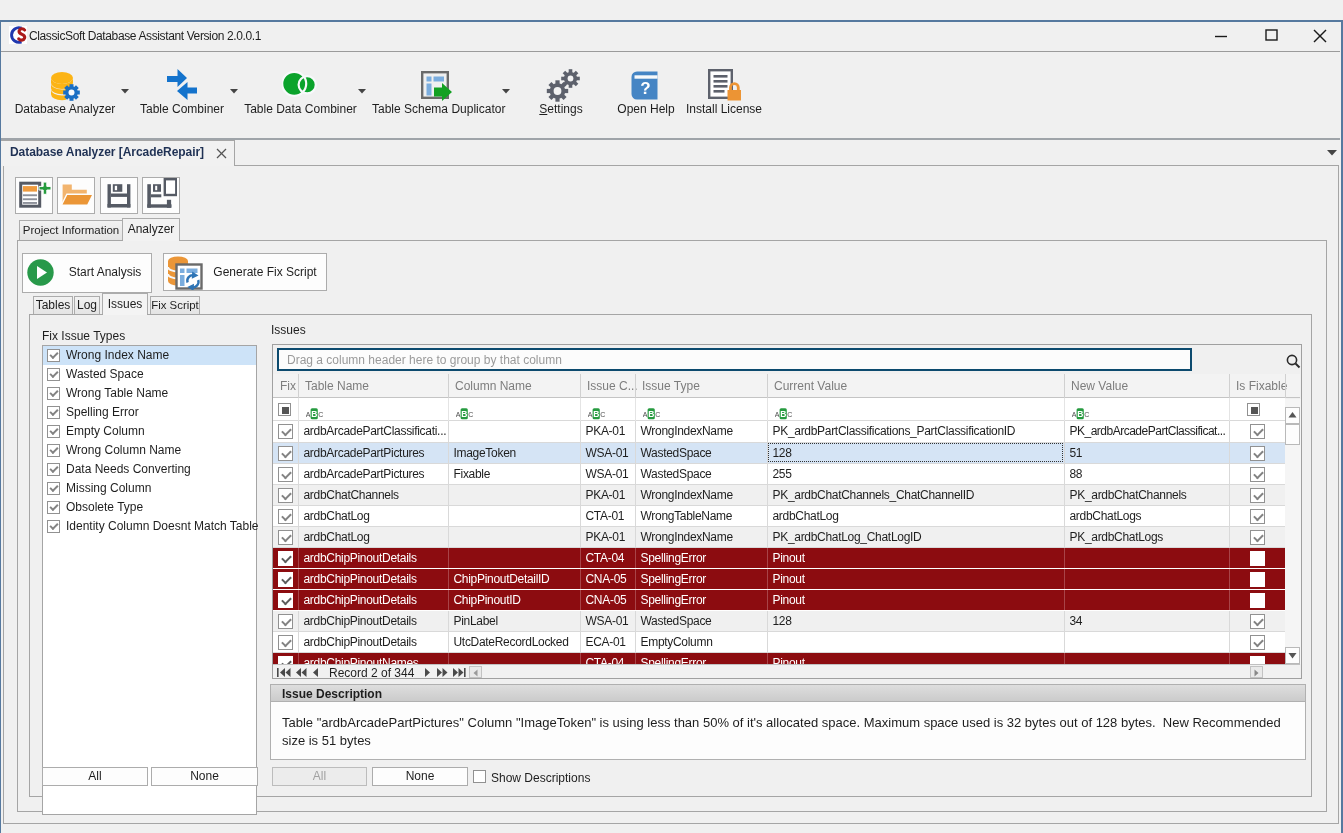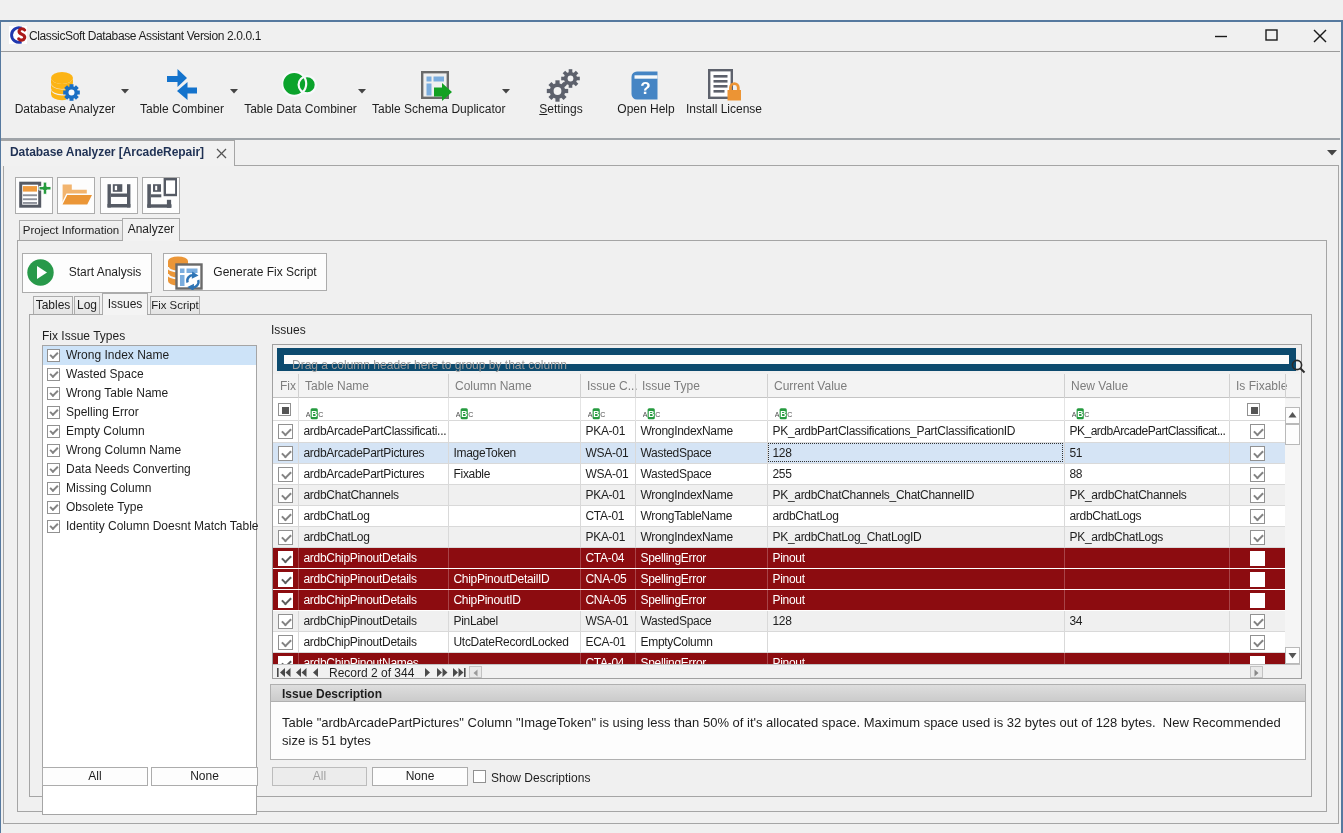--- a/index.html
+++ b/index.html
@@ -271,21 +271,21 @@
     <symbol id="abc" viewBox="0 0 18 13">
       <text x="2" y="9.5" font-size="7" fill="#4a4a4a" text-anchor="middle" font-family="Liberation Sans,sans-serif">A</text>
       <rect x="4.6" y="1.2" width="7.2" height="11" rx="1.5" fill="#279b40"></rect>
       <text x="8.2" y="10" font-size="8.5" font-weight="bold" fill="#fff" text-anchor="middle" font-family="Liberation Sans,sans-serif">B</text>
       <text x="14.8" y="9.5" font-size="7" fill="#4a4a4a" text-anchor="middle" font-family="Liberation Sans,sans-serif">C</text>
     </symbol>
   </defs>
 </svg>
 <div class="ab" id="grid" style="left:272px;top:324px;width:1030px;height:335px;border:1px solid #a0a0a0;background:#f0f0f0;">
 
-  <div class="ab" style="left:4px;top:3px;width:1019px;height:23px;background:#fcfcfc;border:7px solid #0c4a6e;">
+  <div class="ab" style="left:4px;top:3px;width:915px;height:23px;background:#fcfcfc;border:2px solid #0c4a6e;">
     <div class="ab" style="left:8px;top:3px;color:#9a9a9a;">Drag a column header here to group by that column</div>
     <svg class="ab" style="left:1006px;top:3px;" width="17" height="17" viewBox="0 0 17 17">
       <circle cx="7" cy="7" r="4.6" fill="none" stroke="#2b2b2b" stroke-width="1.6"></circle>
       <line x1="10.5" y1="10.5" x2="14.5" y2="14.5" stroke="#2b2b2b" stroke-width="2"></line>
     </svg>
   </div>
 
   <div class="ab" style="left:0;top:29px;width:1027px;height:24px;background:#f3f3f3;border-bottom:1px solid #c4c4c4;">
     <div class="hl" style="left:7px;top:5px;">Fix</div>
     <div class="hl" style="left:32px;top:5px;">Table Name</div>

